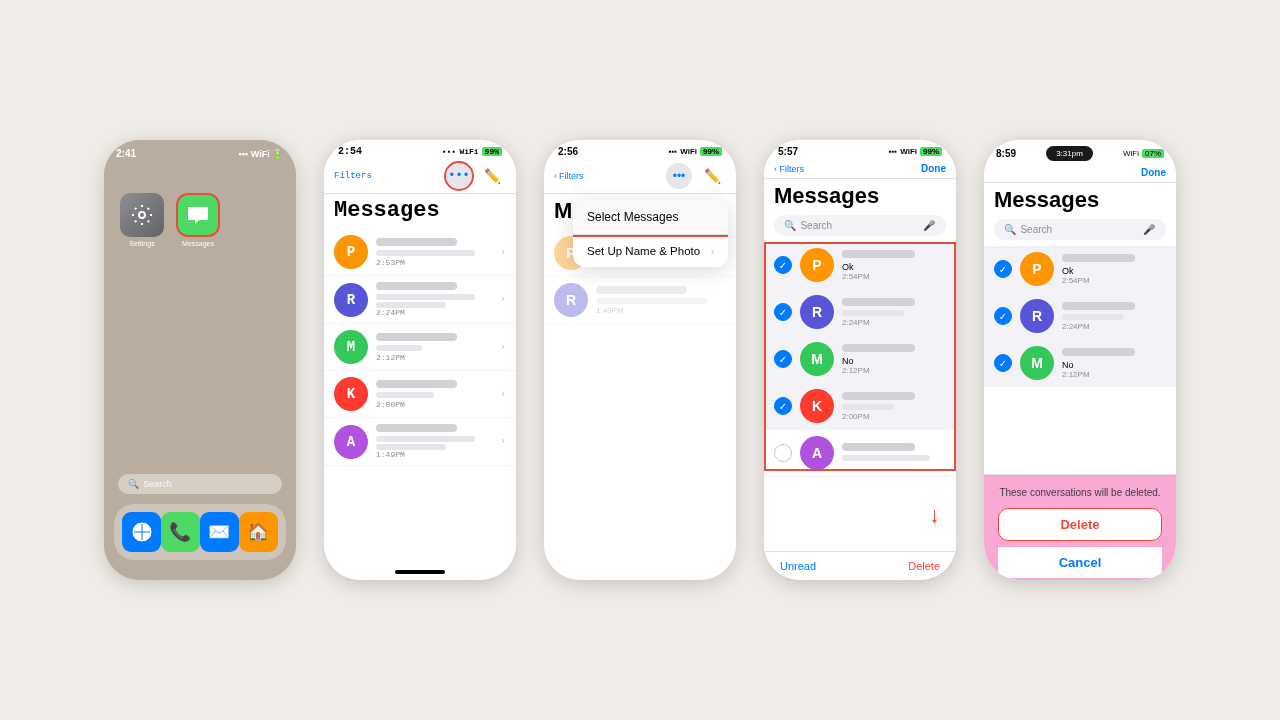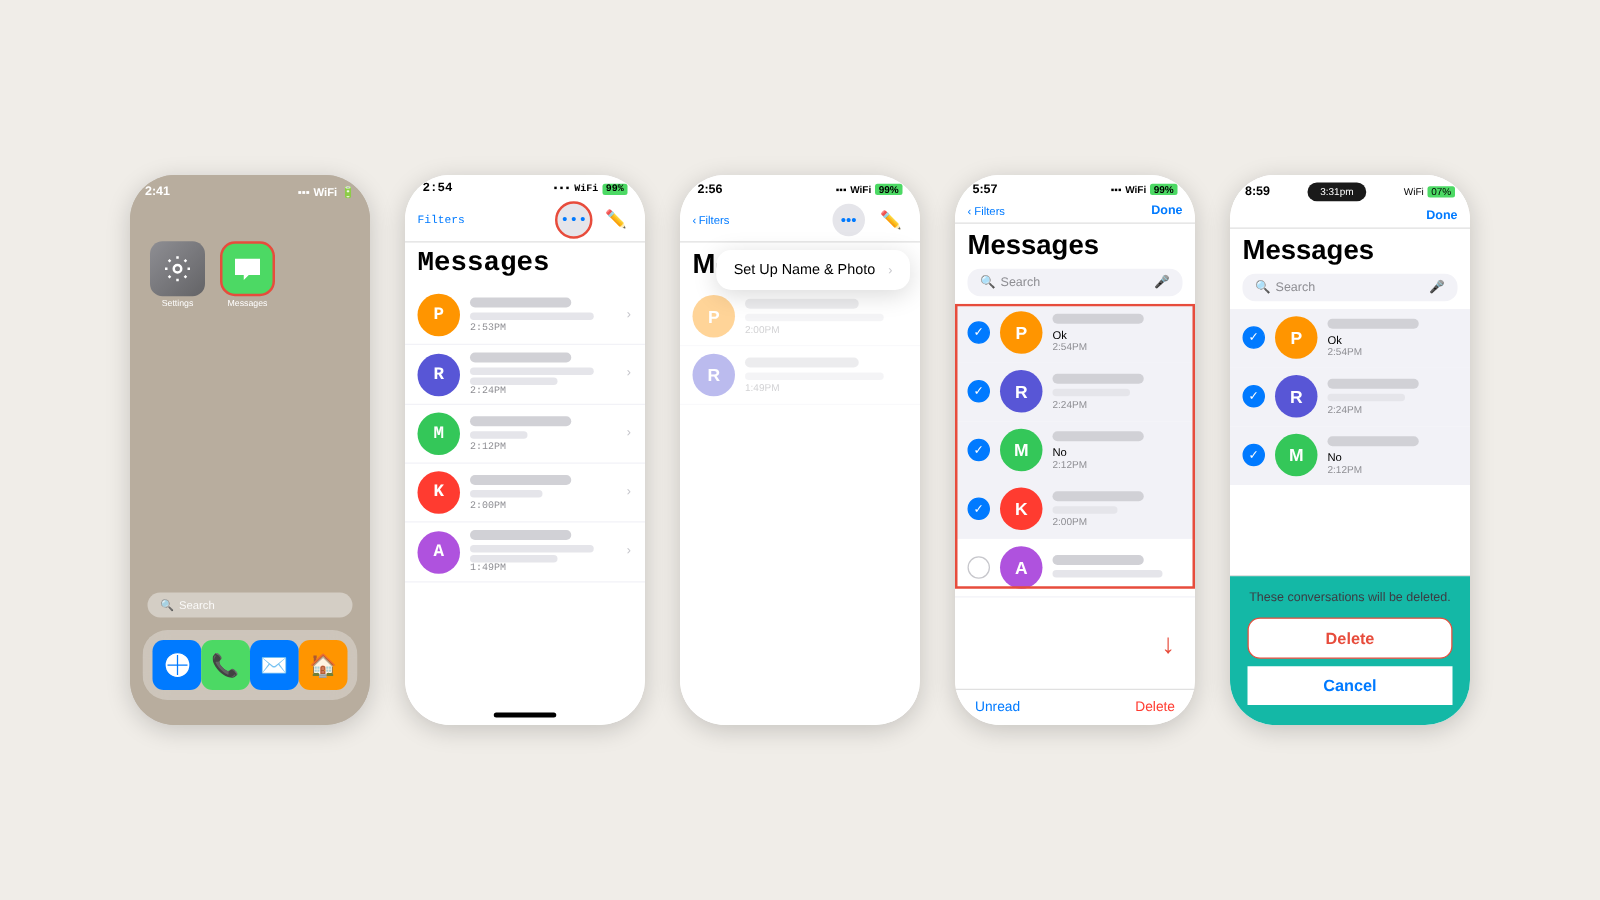--- a/index.html
+++ b/index.html
@@ -539,20 +539,23 @@
           <div class="conv-avatar" style="background:#5856d6;">R</div>
           <div class="conv-content">
             <div class="conv-name"></div>
             <div class="conv-preview"></div>
             <div class="conv-time">1:49PM</div>
           </div>
         </div>
       </div>
 
       <div class="dropdown-menu">
+        <div class="dropdown-item selected">
+          <span>Select Messages</span>
+        </div>
         <div class="dropdown-item" style="font-size:11.5px;">
           <span>Set Up Name &amp; Photo</span>
           <span style="color:#c7c7cc;font-size:10px;">›</span>
         </div>
       </div>
     </div>
   </div>
 
   <div class="phone-frame phone-frame-4" style="position:relative;">
     <div class="messages-screen">
@@ -691,21 +694,21 @@
           <div class="conv-checkbox checked">✓</div>
           <div class="conv-avatar" style="background:#34c759;">M</div>
           <div class="conv-content">
             <div class="conv-name"></div>
             <div style="font-size:9px;color:#000;margin-top:2px;">No</div>
             <div class="conv-time">2:12PM</div>
           </div>
         </div>
       </div>
 
-      <div style="position:absolute;bottom:0;left:0;right:0;background:#14b8a6;border-top:0.5px solid #e0e0e0;padding:12px 14px 16px;z-index:20;">
+      <div style="position:absolute;bottom:0;left:0;right:0;background:#f9a8d4;border-top:0.5px solid #e0e0e0;padding:12px 14px 2px;z-index:20;">
         <div style="text-align:center;font-size:10px;color:#3c3c43;margin-bottom:10px;">These conversations will be deleted.</div>
         <button style="width:100%;background:#fff;border:1.5px solid #e74c3c;border-radius:10px;color:#e74c3c;font-size:13px;font-weight:600;padding:8px;margin-bottom:6px;display:block;">
           <span>Delete</span>
         </button>
         <button style="width:100%;background:#fff;border:none;color:#007aff;font-size:13px;font-weight:600;padding:8px;display:block;">
           <span>Cancel</span>
         </button>
       </div>
     </div>
   </div>

